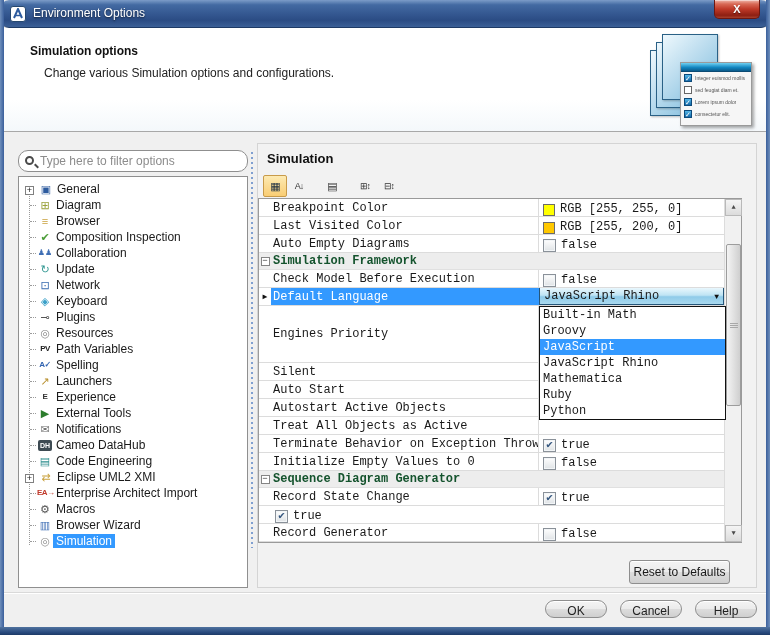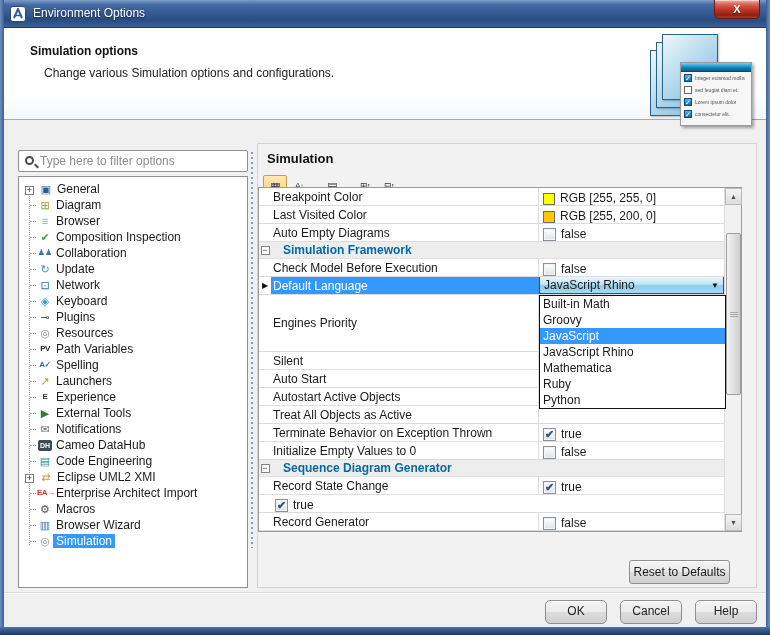--- a/index.html
+++ b/index.html
@@ -11,53 +11,53 @@
   }
   
   .frame-side { position:absolute; top:0; bottom:0; width:4px; background:linear-gradient(90deg,#6f8fbc,#3a5f9b); z-index:50;}
   .frame-left { left:0; }
   .frame-right { right:0; background:linear-gradient(270deg,#6f8fbc,#3a5f9b); }
   .frame-bottom { position:absolute; left:0; right:0; bottom:0; height:8px;
     background:linear-gradient(180deg,#50739f,#27497c 70%,#1d3a66); z-index:50; }
   
   .titlebar { position:absolute; left:0; top:0; width:770px; height:28px;
     background:linear-gradient(180deg,#7c9cc8 0%,#436aa2 18%,#33568f 55%,#2b4c84 75%,#3c6097 100%);
-    border-bottom:1px solid #1d3a66; z-index:40; }
+    border-bottom:1px solid #1d3a66; z-index:40;border-radius:9px; }
   .title-icon { position:absolute; left:10px; top:6px; width:16px; height:16px;
     background:#fff; border-radius:3px; border:1px solid #26486f; display:flex; align-items:center; justify-content:center; }
   .title-text { position:absolute; left:33px; top:0; line-height:27px; color:#fff;
     text-shadow:0 1px 2px rgba(0,0,0,.65); font-size:12px; }
   .close-btn { position:absolute; right:10px; top:0; width:46px; height:19px;
     border:1px solid #6e1710; border-top:none; border-radius:0 0 5px 5px;
     background:linear-gradient(180deg,#f0b8ab 0%,#d86a56 22%,#c03a28 50%,#8e1f12 85%,#a5402c 100%);
     color:#fff; font-weight:bold; font-size:11px; text-align:center; line-height:18px;
     text-shadow:0 1px 1px rgba(0,0,0,.5); box-shadow:inset 0 1px 0 rgba(255,255,255,.45); cursor:default; }
   
-  .header { position:absolute; left:4px; top:28px; width:762px; height:92px;
+  .header { position:absolute; left:4px; top:28px; width:762px; height:104px;
     background:linear-gradient(180deg,#ffffff 70%,#f4f8fb); border-bottom:1px solid #a8a8a8; z-index:10;}
   .header h1 { position:absolute; left:26px; top:16px; font-size:12px; font-weight:bold; color:#111; }
   .header p  { position:absolute; left:40px; top:38px; font-size:12px; color:#222; }
   
   .docs { position:absolute; right:8px; top:4px; width:108px; height:100px; }
   .page { position:absolute; border:1px solid #2a6186; background:linear-gradient(135deg,#eef8fd,#9fcde6 70%,#7db8da); box-shadow:1px 1px 2px rgba(0,0,0,.25); }
   .page.p1 { left:12px; top:2px;  width:56px; height:66px; }
   .page.p2 { left:6px;  top:10px; width:56px; height:66px; }
   .page.p3 { left:0px;  top:18px; width:56px; height:66px; }
   .checkcard { position:absolute; left:30px; top:30px; width:72px; height:64px;
     background:#f6f6f6; border:1px solid #9a9a9a; box-shadow:2px 2px 3px rgba(0,0,0,.35); }
   .checkcard .bar { height:9px; background:linear-gradient(180deg,#6fd0f2,#1286c0 55%,#0b5a8a);
     border-bottom:1px solid #0b4a73; }
   .chkrow { display:flex; align-items:center; height:12px; padding:0 3px; }
   .chkbox-sm { width:8px; height:8px; border:1px solid #666; background:#fff; margin-right:3px;
     font-size:7px; line-height:7px; color:#fff; text-align:center; flex:0 0 auto; }
   .chkbox-sm.on { background:linear-gradient(180deg,#56b8e8,#1368a8); border-color:#0d4a7a; }
   .chkrow span.txt { font-size:5px; color:#555; white-space:nowrap; overflow:hidden; }
   
   .filter { position:absolute; left:18px; top:150px; width:230px; height:22px; background:#fff;
-    border:1px solid #8f8f8f; border-radius:2px; display:flex; align-items:center; padding:0 4px; }
+    border:1px solid #8f8f8f; border-radius:10px; display:flex; align-items:center; padding:0 4px; }
   .mag { width:9px; height:9px; border:2px solid #4a4a4a; border-radius:50%; position:relative; flex:0 0 auto; margin:0 6px 2px 2px;}
   .mag::after { content:""; position:absolute; left:7px; top:7px; width:5px; height:2px; background:#4a4a4a; transform:rotate(45deg); }
   .filter input { border:none; outline:none; flex:1; font-family:inherit; font-size:12px; color:#333; background:transparent; }
   .filter input::placeholder { color:#8c8c8c; }
   .tree { position:absolute; left:18px; top:176px; width:230px; height:412px; background:#fff;
     border:1px solid #8f8f8f; padding:4px 0 0 4px; overflow:hidden; }
   .rail { position:absolute; left:10px; top:10px; height:358px; border-left:1px dotted #9a9a9a; }
   .titem { display:flex; align-items:center; height:16px; position:relative; white-space:nowrap; cursor:default; }
   .lead { width:14px; height:16px; position:relative; flex:0 0 auto; }
   .lead::after { content:""; position:absolute; left:7px; right:1px; top:8px; border-top:1px dotted #9a9a9a; }
@@ -75,33 +75,33 @@
   .panel { position:absolute; left:257px; top:143px; width:500px; height:445px;
     background:#f2f2f2; border:1px solid #d4d4d4; }
   .panel-title { position:absolute; left:9px; top:7px; font-size:13px; font-weight:bold; color:#111; }
   .toolbar { position:absolute; left:5px; top:30px; display:flex; align-items:center; height:24px; }
   .tbtn { width:24px; height:22px; display:flex; align-items:center; justify-content:center;
     border:1px solid transparent; border-radius:2px; font-size:11px; color:#333; cursor:default; }
   .tbtn .g { letter-spacing:-1px; }
   .tbtn.selected { background:linear-gradient(180deg,#fdeab2,#f9cd74); border-color:#c89b4a; color:#234; }
   .tbtn.sp { margin-left:9px; }
   
-  .grid { position:absolute; left:0px; top:43px; width:484px; height:345px; background:#fff;
-    border:1px solid #9a9a9a; }
+  .grid { position:absolute; left:0px; top:54px; width:484px; height:345px; background:#fff;
+    border:1px solid #9a9a9a;font-family:Liberation Mono, monospace; }
   .rows { position:absolute; left:0; top:0; right:17px; bottom:0; overflow:hidden; }
   .grow { display:flex; align-items:stretch; border-bottom:1px solid #dcdcdc; height:18px; background:#fff; }
   .grow.tall { height:57px; }
   .grow.section { height:17px; background:#ededed; border-bottom:1px solid #e0e0e0; }
   .c-mk { width:12px; flex:0 0 auto; display:flex; align-items:center; justify-content:center; }
   .mk-arrow { font-size:8px; color:#111; }
   .minusbox { width:9px; height:9px; border:1px solid #848484; background:#fff; font-size:9px;
     line-height:7px; text-align:center; color:#333; cursor:default; }
   .c-label { width:268px; flex:0 0 auto; display:flex; align-items:center; padding-left:2px;
     border-right:1px solid #dcdcdc; overflow:hidden; white-space:nowrap; }
-  .grow.section .c-label { border-right:none; font-weight:bold; color:#0369a1;margin-left:10px; }
+  .grow.section .c-label { border-right:none; font-weight:bold; color:#14532d; }
   .grow.selrow .c-label { background:#3399ff; color:#fff; border-right-color:#3399ff; }
   .c-val { flex:1; display:flex; align-items:flex-end; padding-left:4px; overflow:hidden; white-space:nowrap; }
   .c-val.nopad { padding:0; }
   .swatch { width:12px; height:12px; border:1px solid #6b6b6b; flex:0 0 auto; }
   .vtext { margin-left:5px; }
   .wincheck { width:13px; height:13px; border:1px solid #8a9199; background:linear-gradient(180deg,#fefefe,#dfe3e6);
     display:flex; align-items:center; justify-content:center; flex:0 0 auto;
     font-size:11px; line-height:11px; color:#33557e; font-weight:bold; box-shadow:inset 0 0 0 1px #f2f5f7; }
   .combo { width:100%; height:18px; display:flex; align-items:center; padding:0 4px;
     border:1px solid #25567a; background:linear-gradient(180deg,#e9f7fd 0%,#bfe4f4 45%,#8fcbe9 55%,#a9d9ef 100%); }
@@ -112,21 +112,21 @@
   .ddl .opt.sel { background:#3399ff; color:#fff; }
   
   .vsb { position:absolute; right:0; top:0; bottom:0; width:17px; background:#f1f1f1; border-left:1px solid #dcdcdc; }
   .sbtn { position:absolute; left:0; width:17px; height:17px; background:linear-gradient(180deg,#f4f4f4,#dcdcdc);
     border:1px solid #b9b9b9; text-align:center; font-size:7px; line-height:15px; color:#4a4a4a; }
   .sbtn.up { top:0; } .sbtn.down { bottom:0; }
   .sthumb { position:absolute; left:1px; top:45px; width:15px; height:162px; border:1px solid #9d9d9d; border-radius:2px;
     background:linear-gradient(90deg,#f4f4f4,#dedede 60%,#cfcfcf); display:flex; align-items:center; justify-content:center; }
   .grip { width:8px; border-top:1px solid #a8a8a8; box-shadow:0 2px 0 #a8a8a8, 0 4px 0 #a8a8a8; height:1px; margin-top:-4px; }
   
-  .btn { position:absolute; height:24px; border:1px solid #8e8e8e; border-radius:5px;
+  .btn { position:absolute; height:18px; border:1px solid #8e8e8e; border-radius:11px;
     background:linear-gradient(180deg,#f4f4f4 0%,#ebebeb 50%,#dddddd 51%,#cfcfcf 100%);
     font-family:inherit; font-size:12px; color:#222; text-align:center; line-height:20px; cursor:default;
     box-shadow:inset 0 1px 0 #fff; }
   .reset-btn { left:371px; top:416px; width:101px; position:absolute; height:24px; line-height:22px;
     border:1px solid #8e8e8e; border-radius:3px; text-align:center;
     background:linear-gradient(180deg,#f4f4f4 0%,#ebebeb 50%,#dddddd 51%,#cfcfcf 100%); box-shadow:inset 0 1px 0 #fff; }
   .footer-sep { position:absolute; left:4px; top:592px; width:762px; height:2px;
     border-top:1px solid #d9d9d9; border-bottom:1px solid #ffffff; }
   .btn-ok { left:545px; top:600px; width:62px; }
   .btn-cancel { left:620px; top:600px; width:62px; }

